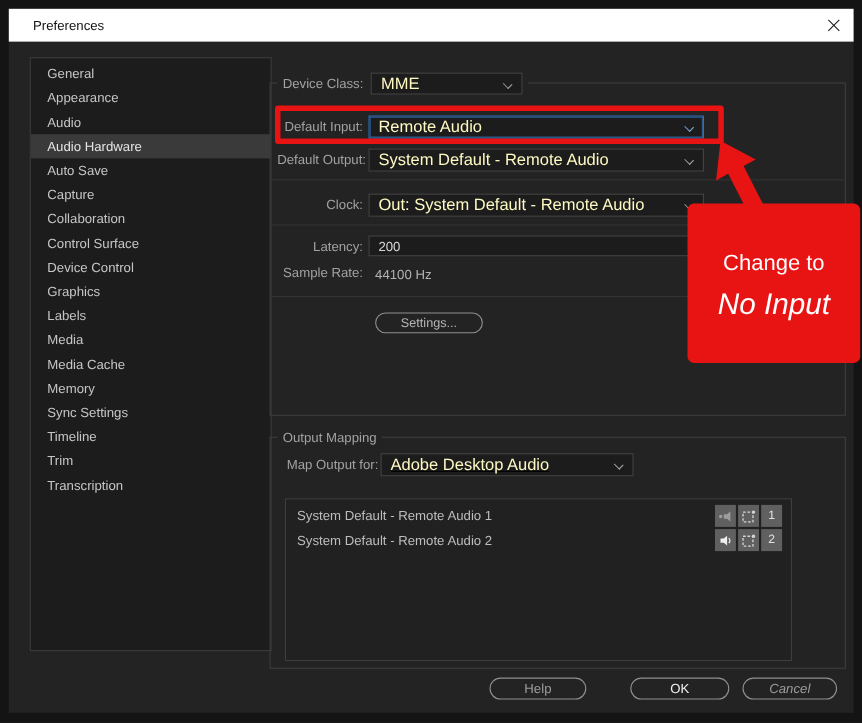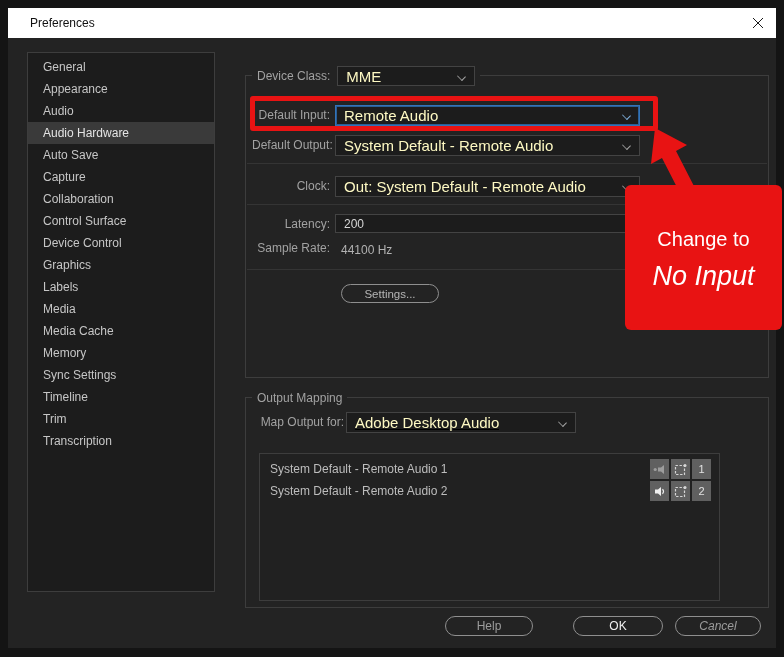--- a/index.html
+++ b/index.html
@@ -11,21 +11,21 @@
   
   .dialog { position:absolute; left:8px; top:8px; width:768px; height:640px; }
   .titlebar { position:absolute; left:0; top:0; width:768px; height:30px; background:#ffffff;
               display:flex; align-items:center; }
   .titlebar .title { margin-left:22px; font-size:12px; color:#111111; }
   .close-btn { position:absolute; right:6px; top:3px; width:24px; height:24px;
                display:flex; align-items:center; justify-content:center; cursor:pointer; }
   .dlg-body { position:absolute; left:0; top:30px; width:768px; height:610px; background:#232323; }
 
   
-  .sidebar { position:absolute; left:19px; top:14px; width:188px; height:540px;
+  .sidebar { position:absolute; left:19px; top:14px; width:220px; height:540px;
              background:#1c1c1c; border:1px solid #3d3d3d; padding-top:3px; }
   .side-item { height:22px; line-height:22px; padding-left:15px; font-size:12px; color:#c6c6c6; cursor:pointer; }
   .side-item.sel { background:#3a3a3a; color:#e4e4e4; }
 
   
   .fieldset { position:absolute; border:1px solid #3d3d3d; }
   .fs1 { left:237px; top:37px; width:524px; height:303px; }
   .fs2 { left:237px; top:359px; width:524px; height:211px; }
   .legend { position:absolute; top:-10px; left:6px; background:#232323; padding:0 5px;
             display:flex; align-items:center; gap:7px; }

